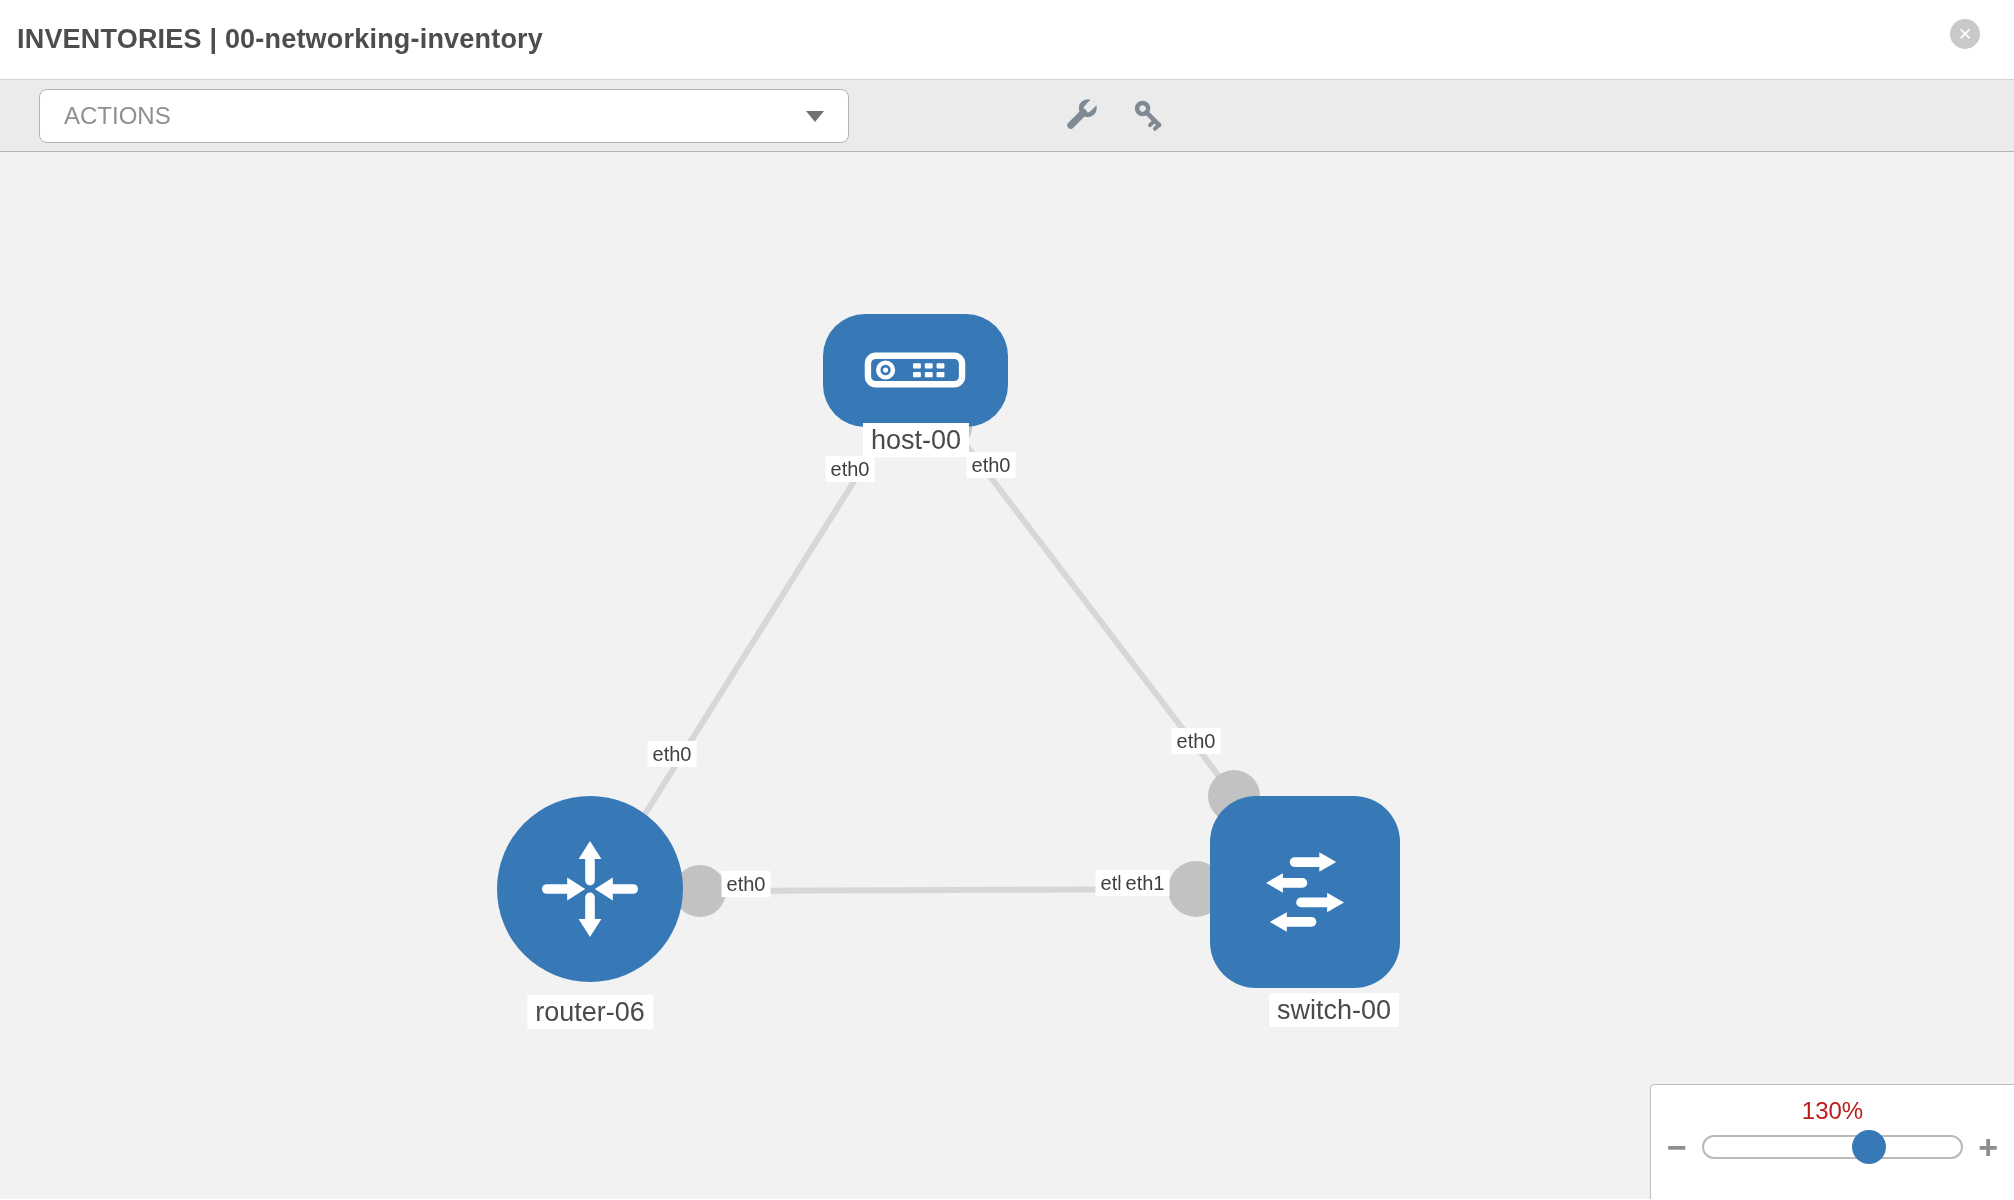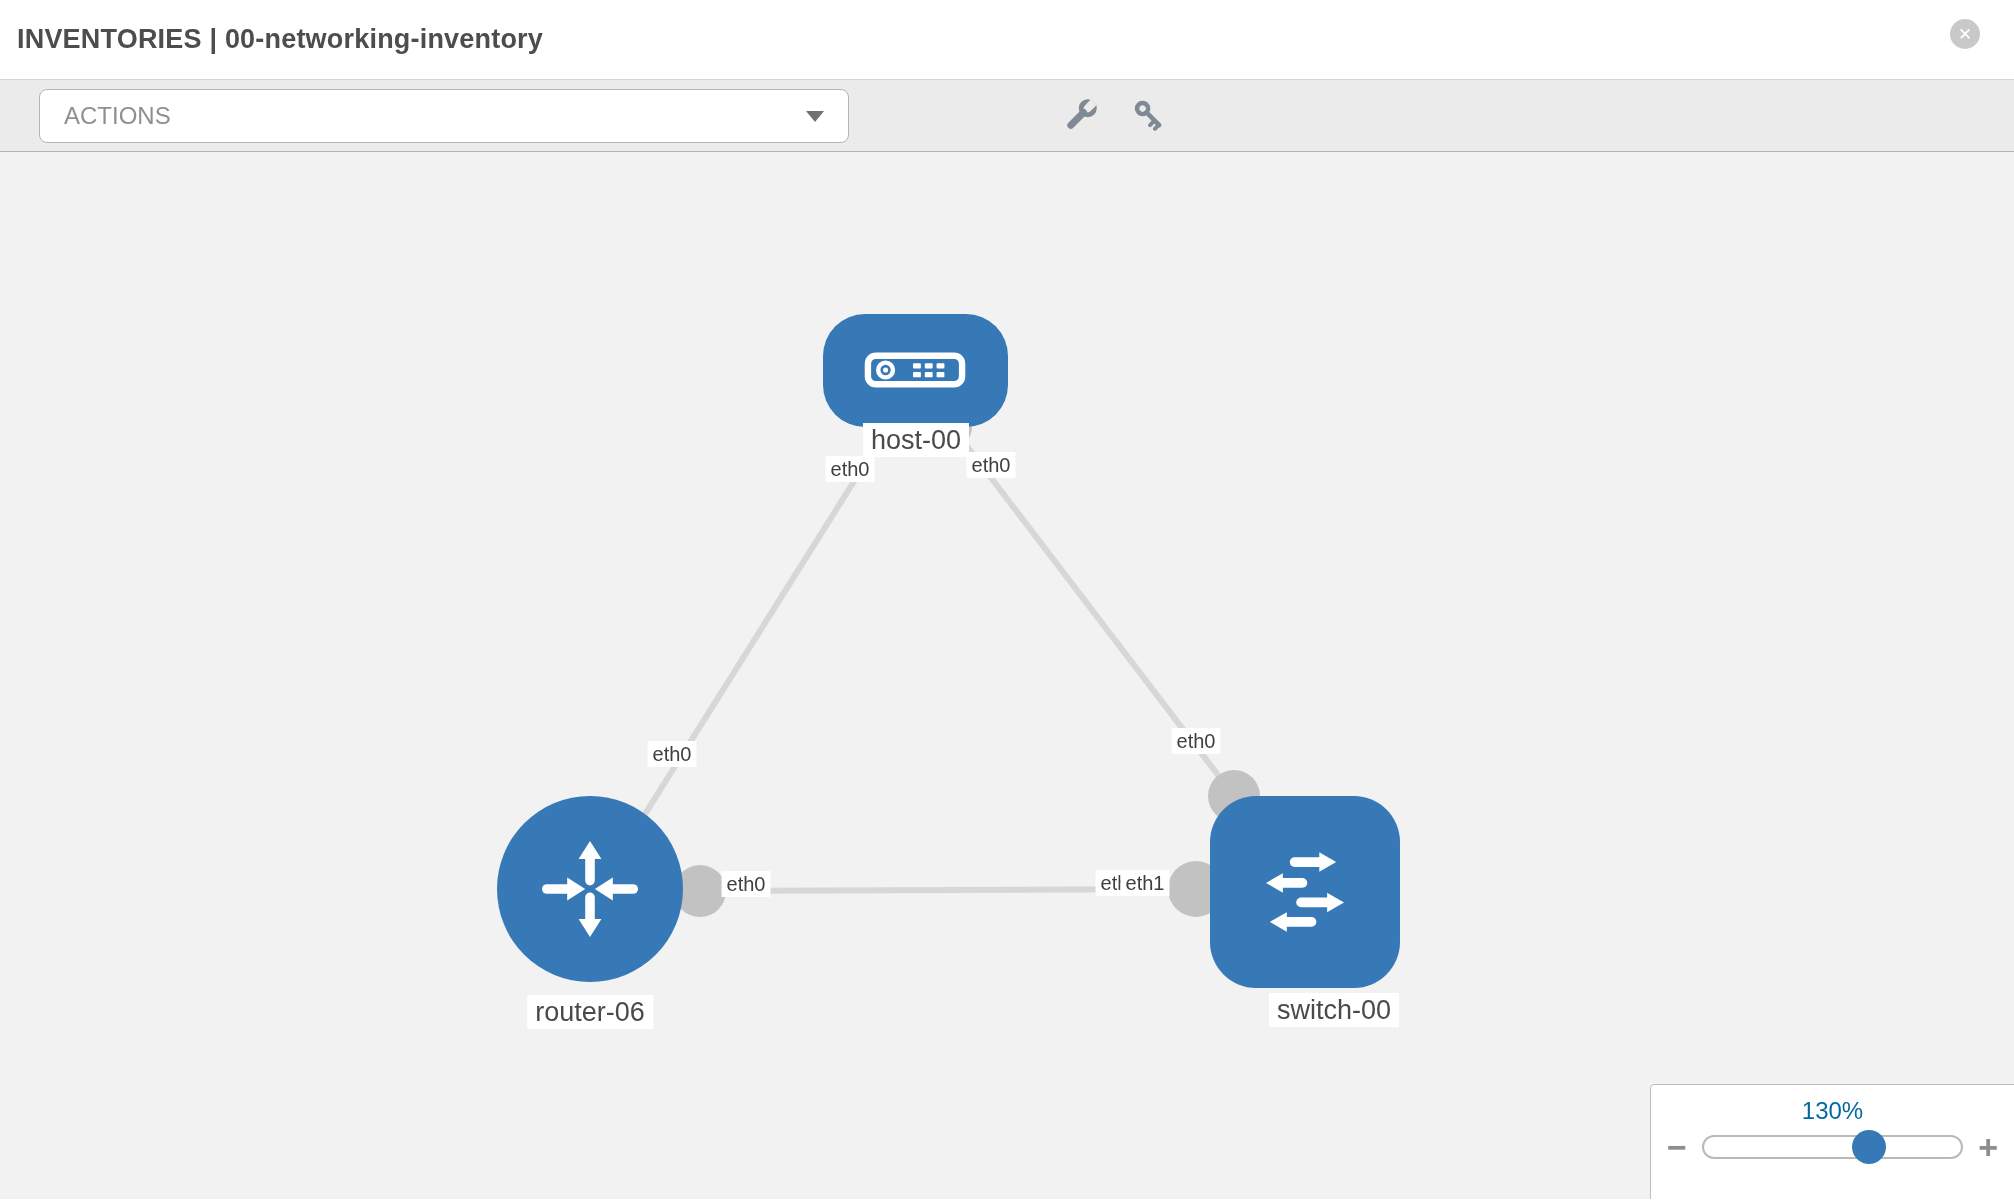--- a/index.html
+++ b/index.html
@@ -49,21 +49,21 @@
   }
   .iface-label{
     position:absolute;transform:translate(-50%,-50%);background:#ffffff;
     font-size:20px;color:#3f3f3f;padding:0 5px;white-space:nowrap;line-height:26px;
   }
   
   .zoom-panel{
     position:absolute;left:1650px;top:932px;right:-1px;bottom:-1px;background:#ffffff;
     border:1px solid #bdbdbd;border-radius:4px 0 0 0;box-sizing:border-box;z-index:50;
   }
-  .zoom-value{margin-top:12px;text-align:center;font-size:24px;color:#0369a1;}
+  .zoom-value{margin-top:12px;text-align:center;font-size:24px;color:#b91c1c;}
   .zoom-row{display:flex;align-items:center;padding:0 16px;gap:15px;margin-top:5px;}
   .zoom-minus,.zoom-plus{
     font-size:34px;font-weight:700;color:#8e8e8e;line-height:1;cursor:pointer;user-select:none;
   }
   .zoom-track{
     flex:1;height:20px;border:2px solid #b9b9b9;border-radius:12px;background:#ffffff;
     position:relative;cursor:pointer;
   }
   .zoom-handle{
     position:absolute;top:50%;transform:translate(-50%,-50%);width:34px;height:34px;

